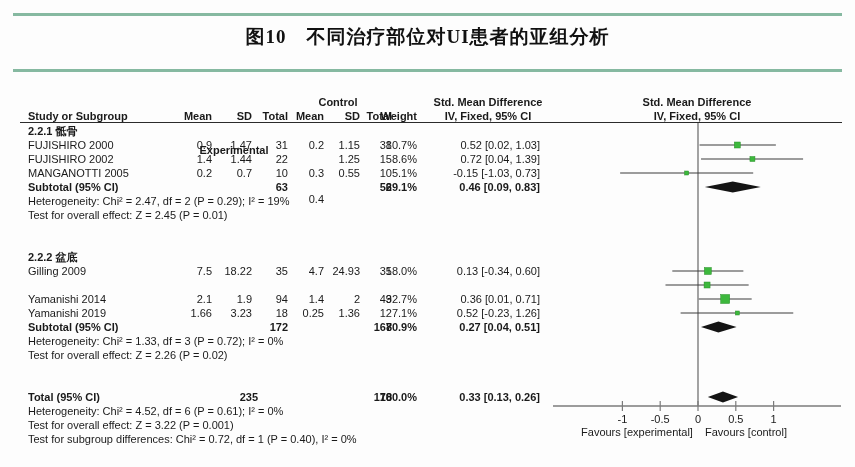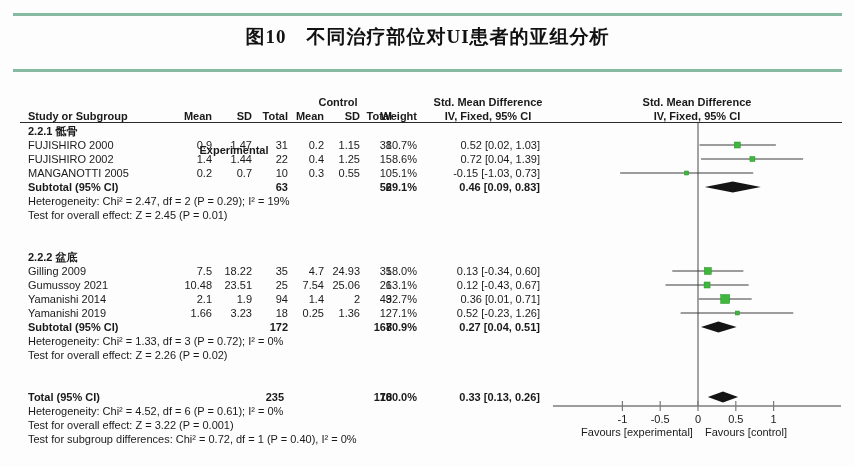--- a/index.html
+++ b/index.html
@@ -57,21 +57,21 @@
         <span class="cell ra" style="right: 482px;">1.15</span>
         <span class="cell ra" style="right: 450px;">31</span>
         <span class="cell ra" style="right: 425px;">80.7%</span>
         <span class="cell ra" style="right: 302px;">0.52 [0.02, 1.03]</span>
       </div>
       <div class="trow" style="top: 59px;">
         <span class="cell " style="left: 8px;">FUJISHIRO 2002</span>
         <span class="cell ra" style="right: 630px;">1.4</span>
         <span class="cell ra" style="right: 590px;">1.44</span>
         <span class="cell ra" style="right: 554px;">22</span>
-        <span class="cell ra" style="right: 518px;">0.4</span>
+        <span class="cell ra" style="right: 518px; margin-top: 40px;">0.4</span>
         <span class="cell ra" style="right: 482px;">1.25</span>
         <span class="cell ra" style="right: 450px;">15</span>
         <span class="cell ra" style="right: 425px;">8.6%</span>
         <span class="cell ra" style="right: 302px;">0.72 [0.04, 1.39]</span>
       </div>
       <div class="trow" style="top: 73px;">
         <span class="cell " style="left: 8px;">MANGANOTTI 2005</span>
         <span class="cell ra" style="right: 630px;">0.2</span>
         <span class="cell ra" style="right: 590px;">0.7</span>
         <span class="cell ra" style="right: 554px;">10</span>
@@ -101,31 +101,20 @@
         <span class="cell " style="left: 8px;">Gilling 2009</span>
         <span class="cell ra" style="right: 630px;">7.5</span>
         <span class="cell ra" style="right: 590px;">18.22</span>
         <span class="cell ra" style="right: 554px;">35</span>
         <span class="cell ra" style="right: 518px;">4.7</span>
         <span class="cell ra" style="right: 482px;">24.93</span>
         <span class="cell ra" style="right: 450px;">35</span>
         <span class="cell ra" style="right: 425px;">18.0%</span>
         <span class="cell ra" style="right: 302px;">0.13 [-0.34, 0.60]</span>
       </div>
-      <div class="trow" style="top: 185px;">
-        <span class="cell " style="left: 8px;">Gumussoy 2021</span>
-        <span class="cell ra" style="right: 630px;">10.48</span>
-        <span class="cell ra" style="right: 590px;">23.51</span>
-        <span class="cell ra" style="right: 554px;">25</span>
-        <span class="cell ra" style="right: 518px;">7.54</span>
-        <span class="cell ra" style="right: 482px;">25.06</span>
-        <span class="cell ra" style="right: 450px;">26</span>
-        <span class="cell ra" style="right: 425px;">13.1%</span>
-        <span class="cell ra" style="right: 302px;">0.12 [-0.43, 0.67]</span>
-      </div>
       <div class="trow" style="top: 199px;">
         <span class="cell " style="left: 8px;">Yamanishi 2014</span>
         <span class="cell ra" style="right: 630px;">2.1</span>
         <span class="cell ra" style="right: 590px;">1.9</span>
         <span class="cell ra" style="right: 554px;">94</span>
         <span class="cell ra" style="right: 518px;">1.4</span>
         <span class="cell ra" style="right: 482px;">2</span>
         <span class="cell ra" style="right: 450px;">49</span>
         <span class="cell ra" style="right: 425px;">32.7%</span>
         <span class="cell ra" style="right: 302px;">0.36 [0.01, 0.71]</span>
@@ -149,21 +138,21 @@
         <span class="cell ra" style="right: 302px;">0.27 [0.04, 0.51]</span>
       </div>
       <div class="trow" style="top: 241px;">
         <span class="cell " style="left: 8px;">Heterogeneity: Chi² = 1.33, df = 3 (P = 0.72); I² = 0%</span>
       </div>
       <div class="trow" style="top: 255px;">
         <span class="cell " style="left: 8px;">Test for overall effect: Z = 2.26 (P = 0.02)</span>
       </div>
       <div class="trow bold" style="top: 297px;">
         <span class="cell " style="left: 8px;">Total (95% CI)</span>
-        <span class="cell ra" style="right: 558px;">235</span>
+        <span class="cell ra" style="right: 584px;">235</span>
         <span class="cell ra" style="right: 450px;">178</span>
         <span class="cell ra" style="right: 425px;">100.0%</span>
         <span class="cell ra" style="right: 302px;">0.33 [0.13, 0.26]</span>
       </div>
       <div class="trow" style="top: 311px;">
         <span class="cell " style="left: 8px;">Heterogeneity: Chi² = 4.52, df = 6 (P = 0.61); I² = 0%</span>
       </div>
       <div class="trow" style="top: 325px;">
         <span class="cell " style="left: 8px;">Test for overall effect: Z = 3.22 (P = 0.001)</span>
       </div>

